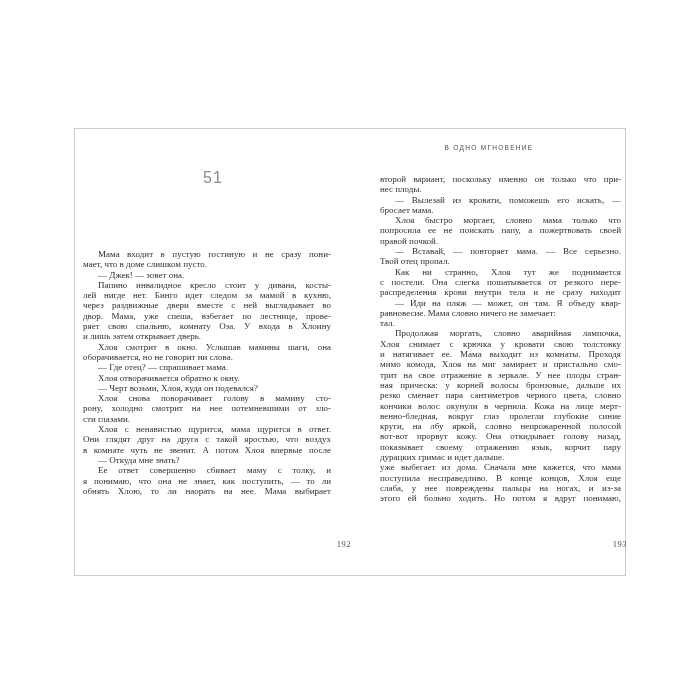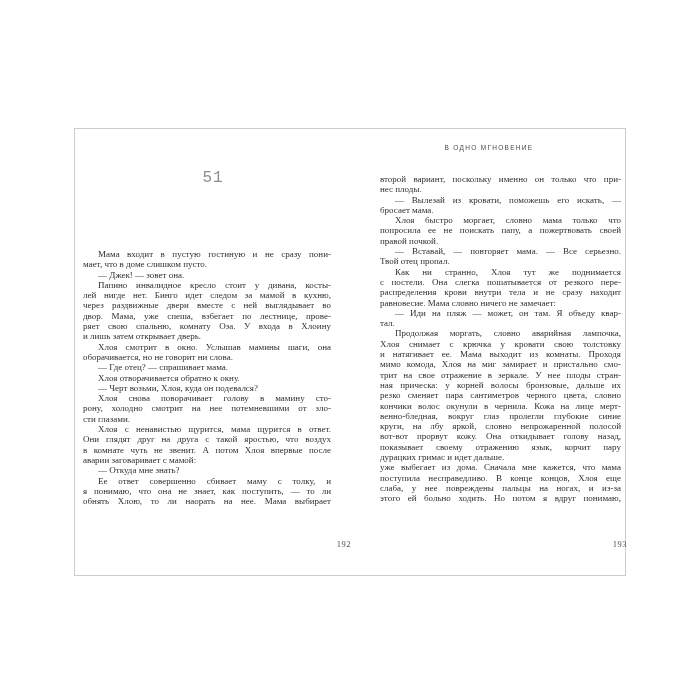--- a/index.html
+++ b/index.html
@@ -35,21 +35,21 @@
   }
   .page.left  { left: 0; }
   .page.right { left: 276px; }
 
   .chapter-number {
     position: absolute;
     top: 41px;
     left: 0;
     width: 100%;
     text-align: center;
-    font-family: Liberation Mono, monospace;
+    font-family: Liberation Sans, sans-serif;
     font-weight: 300;
     font-size: 16px;
     line-height: 16px;
     letter-spacing: 1px;
     color: #8d8d8d;
   }
   .running-head {
     position: absolute;
     top: 15px;
     left: 0;
@@ -117,21 +117,20 @@
           <div class="line end">оборачивается, но не говорит ни слова.</div>
           <div class="line indent end">— Где отец? — спрашивает мама.</div>
           <div class="line indent end">Хлоя отворачивается обратно к окну.</div>
           <div class="line indent end">— Черт возьми, Хлоя, куда он подевался?</div>
           <div class="line indent">Хлоя снова поворачивает голову в мамину сто-</div>
           <div class="line">рону, холодно смотрит на нее потемневшими от зло-</div>
           <div class="line end">сти глазами.</div>
           <div class="line indent">Хлоя с ненавистью щурится, мама щурится в ответ.</div>
           <div class="line">Они глядят друг на друга с такой яростью, что воздух</div>
           <div class="line">в комнате чуть не звенит. А потом Хлоя впервые после</div>
-          <div class="line end">аварии заговаривает с мамой:</div>
           <div class="line indent end">— Откуда мне знать?</div>
           <div class="line indent">Ее ответ совершенно сбивает маму с толку, и</div>
           <div class="line">я понимаю, что она не знает, как поступить, — то ли</div>
           <div class="line">обнять Хлою, то ли наорать на нее. Мама выбирает</div>
         </div>
       <div class="page-number">192</div>
     </div>
 
     <div class="page right">
       <div class="running-head">В ОДНО МГНОВЕНИЕ</div>
@@ -141,22 +140,22 @@
           <div class="line indent">— Вылезай из кровати, поможешь его искать, —</div>
           <div class="line end">бросает мама.</div>
           <div class="line indent">Хлоя быстро моргает, словно мама только что</div>
           <div class="line">попросила ее не поискать папу, а пожертвовать своей</div>
           <div class="line end">правой почкой.</div>
           <div class="line indent">— Вставай, — повторяет мама. — Все серьезно.</div>
           <div class="line end">Твой отец пропал.</div>
           <div class="line indent">Как ни странно, Хлоя тут же поднимается</div>
           <div class="line">с постели. Она слегка пошатывается от резкого пере-</div>
           <div class="line">распределения крови внутри тела и не сразу находит</div>
+          <div class="line indent">— Иди на пляж — может, он там. Я объеду квар-</div>
           <div class="line end">равновесие. Мама словно ничего не замечает:</div>
-          <div class="line indent">— Иди на пляж — может, он там. Я объеду квар-</div>
           <div class="line end">тал.</div>
           <div class="line indent">Продолжая моргать, словно аварийная лампочка,</div>
           <div class="line">Хлоя снимает с крючка у кровати свою толстовку</div>
           <div class="line">и натягивает ее. Мама выходит из комнаты. Проходя</div>
           <div class="line">мимо комода, Хлоя на миг замирает и пристально смо-</div>
           <div class="line">трит на свое отражение в зеркале. У нее плоды стран-</div>
           <div class="line">ная прическа: у корней волосы бронзовые, дальше их</div>
           <div class="line">резко сменяет пара сантиметров черного цвета, словно</div>
           <div class="line">кончики волос окунули в чернила. Кожа на лице мерт-</div>
           <div class="line">венно-бледная, вокруг глаз пролегли глубокие синие</div>

